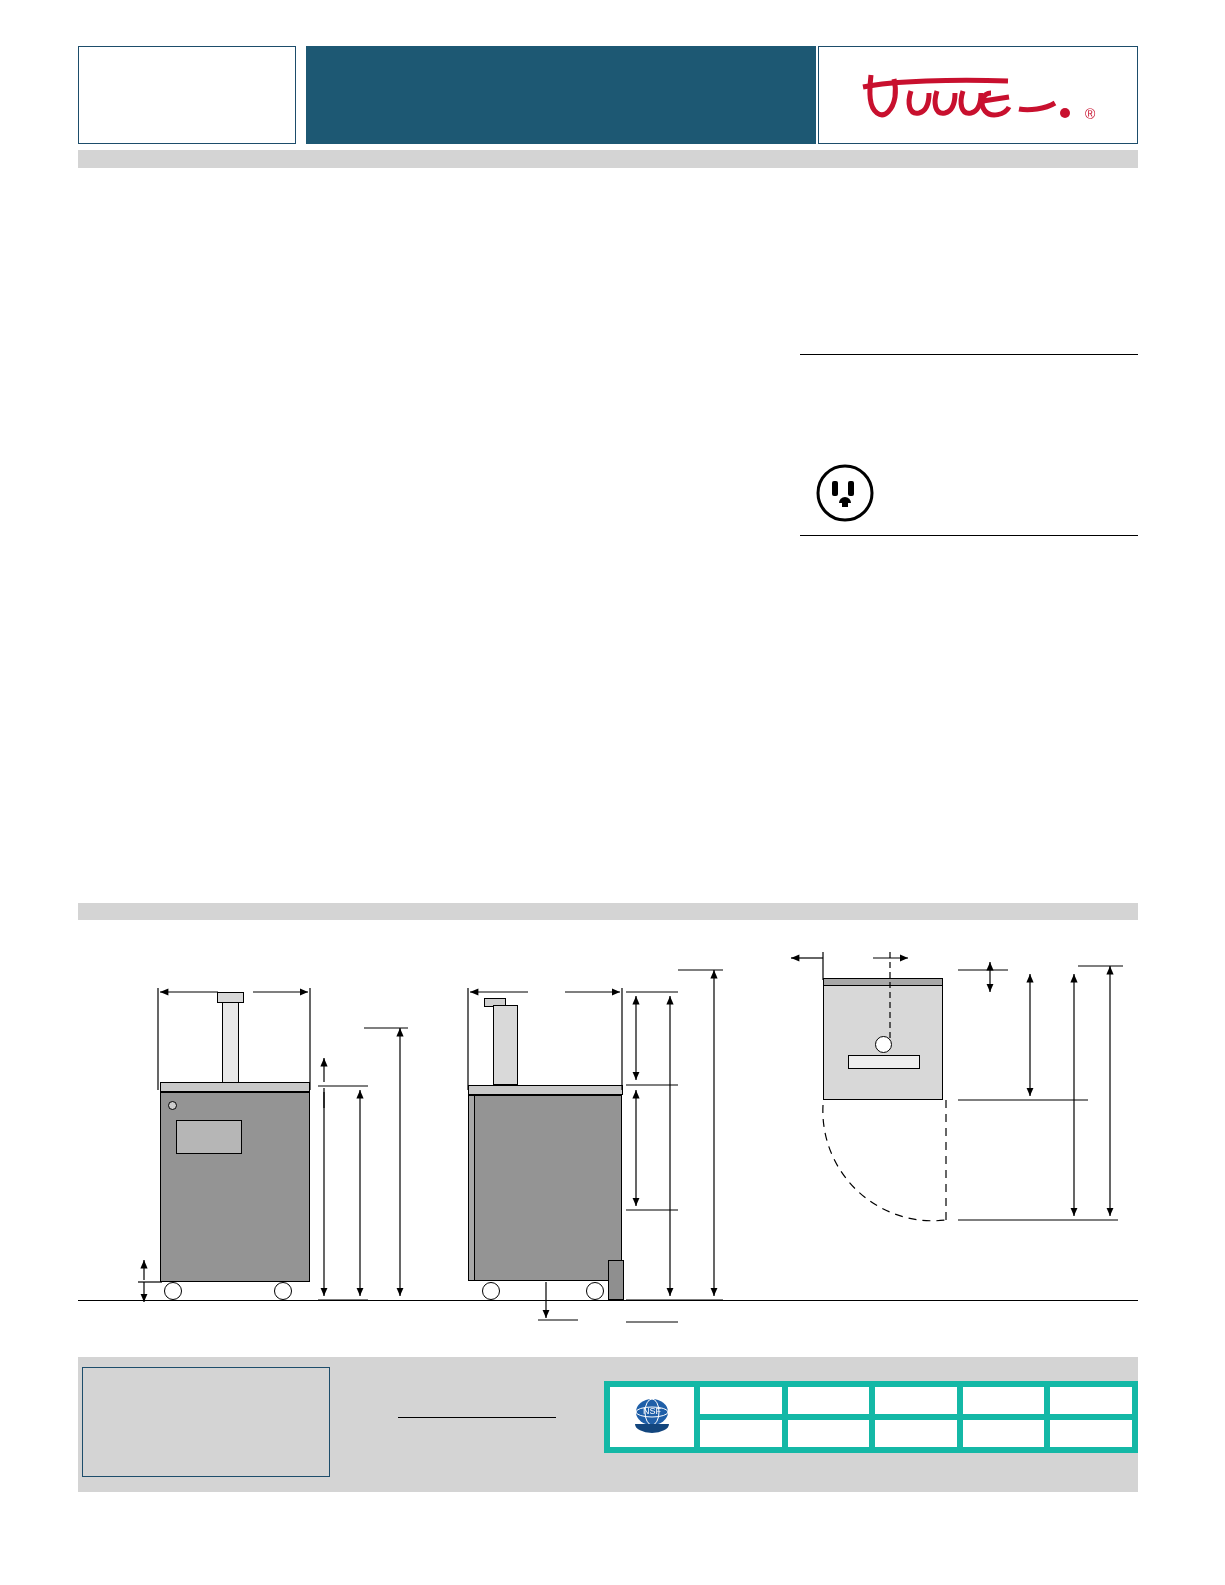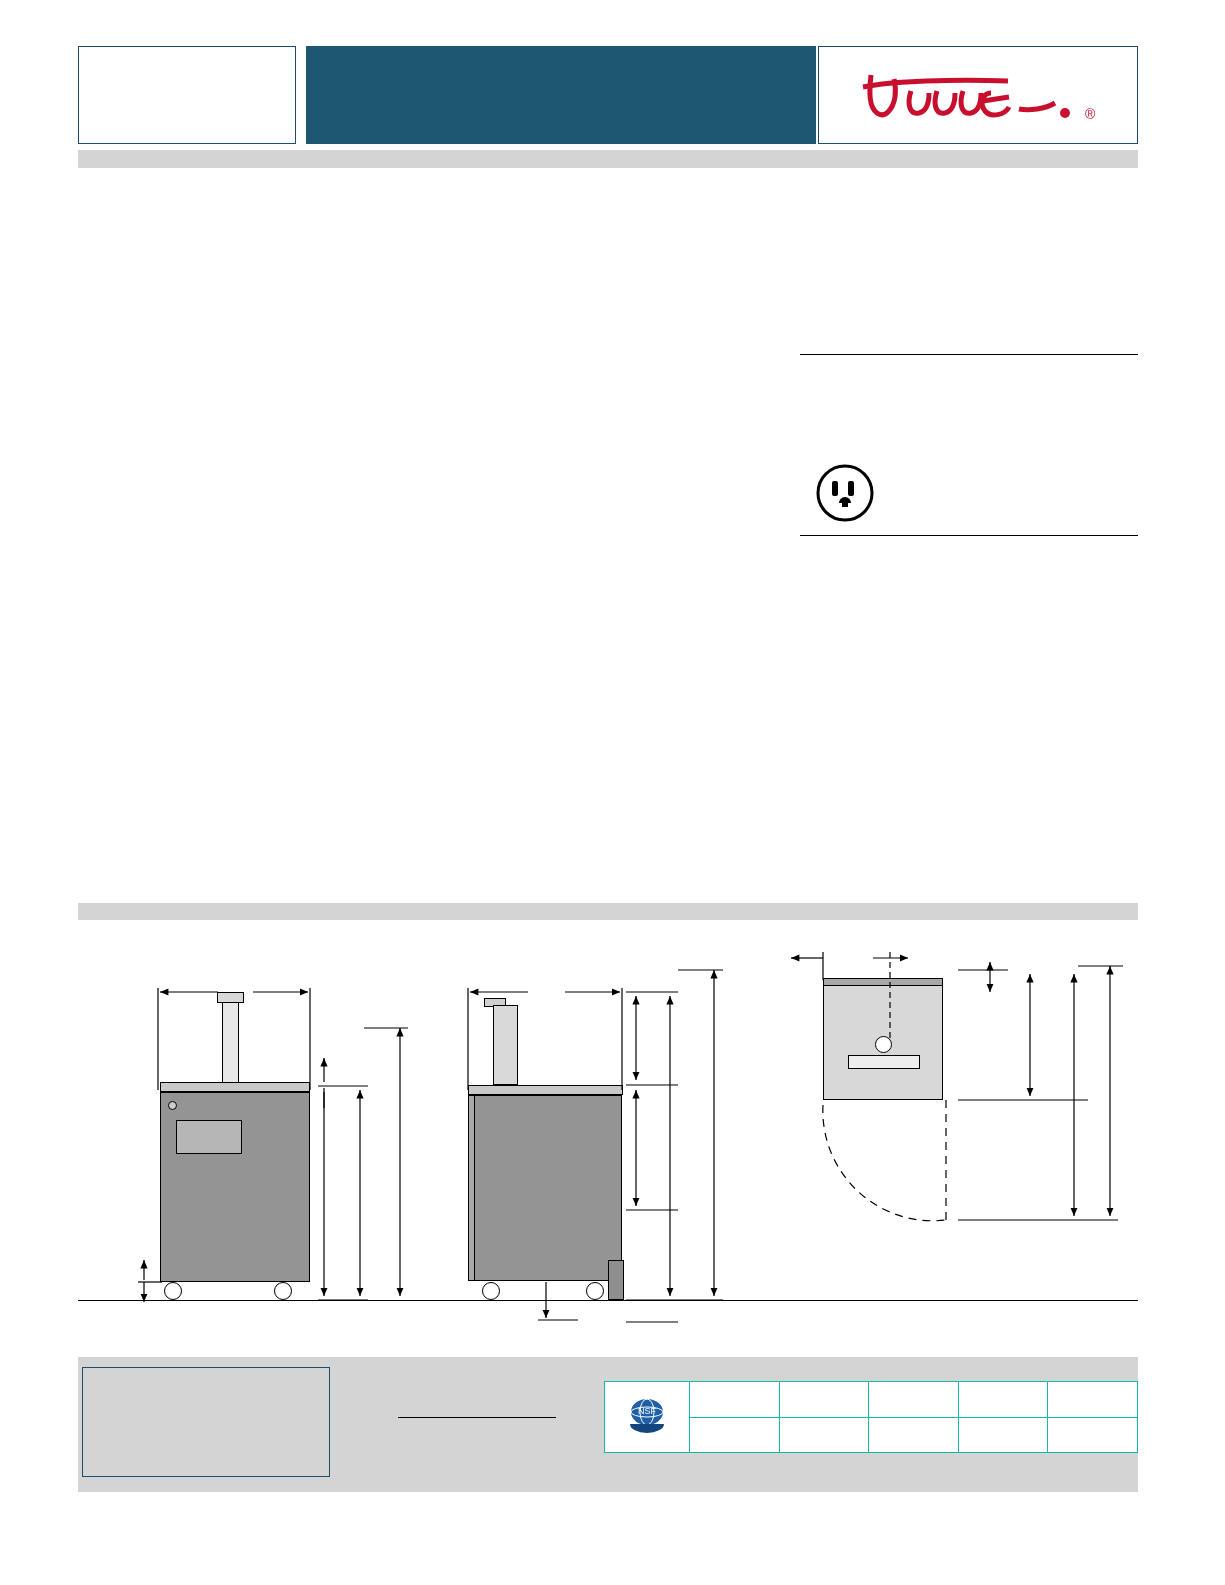--- a/index.html
+++ b/index.html
@@ -345,21 +345,21 @@
     left: 604px;
     top: 1381px;
     width: 534px;
     height: 72px;
     border: 1px solid #1d4d6b;
     box-sizing: border-box;
     border-collapse: collapse;
     background: #ffffff;
   }
   .cert-table td {
-    border: 1px solid #14b8a6;
+    border: 6px solid #14b8a6;
     font-size: 9px;
     padding: 2px 3px;
     vertical-align: middle;
   }
   .cert-logo-cell {
     width: 78px;
     text-align: center;
   }
   .cert-globe {
     width: 46px;

